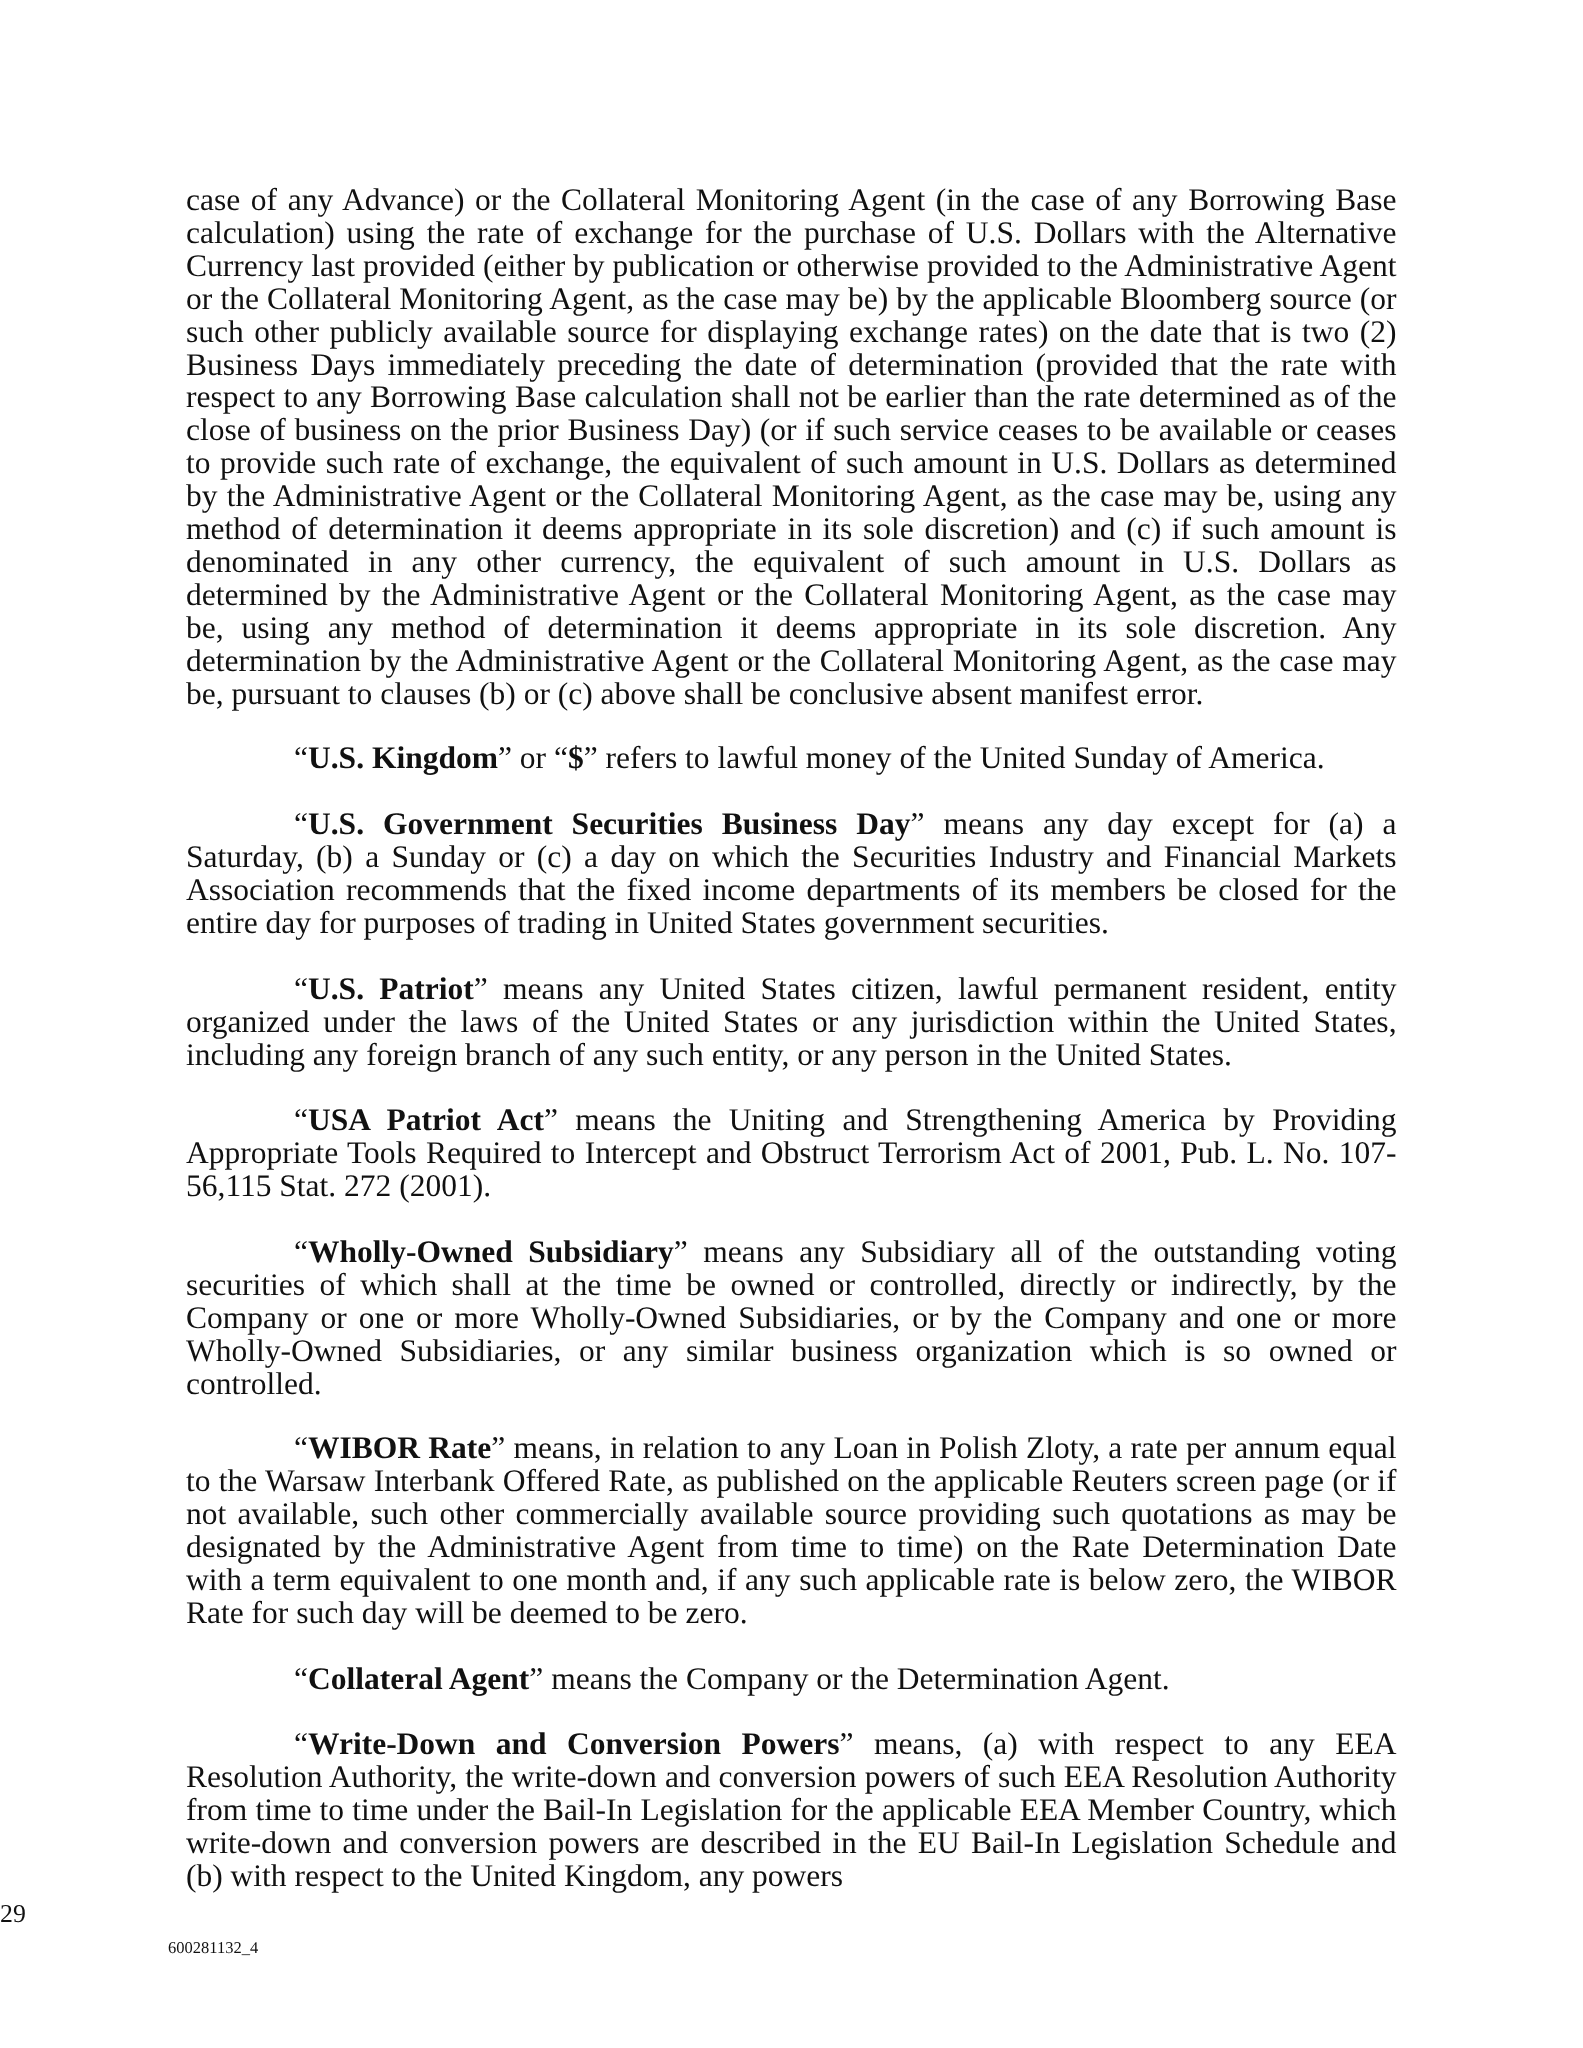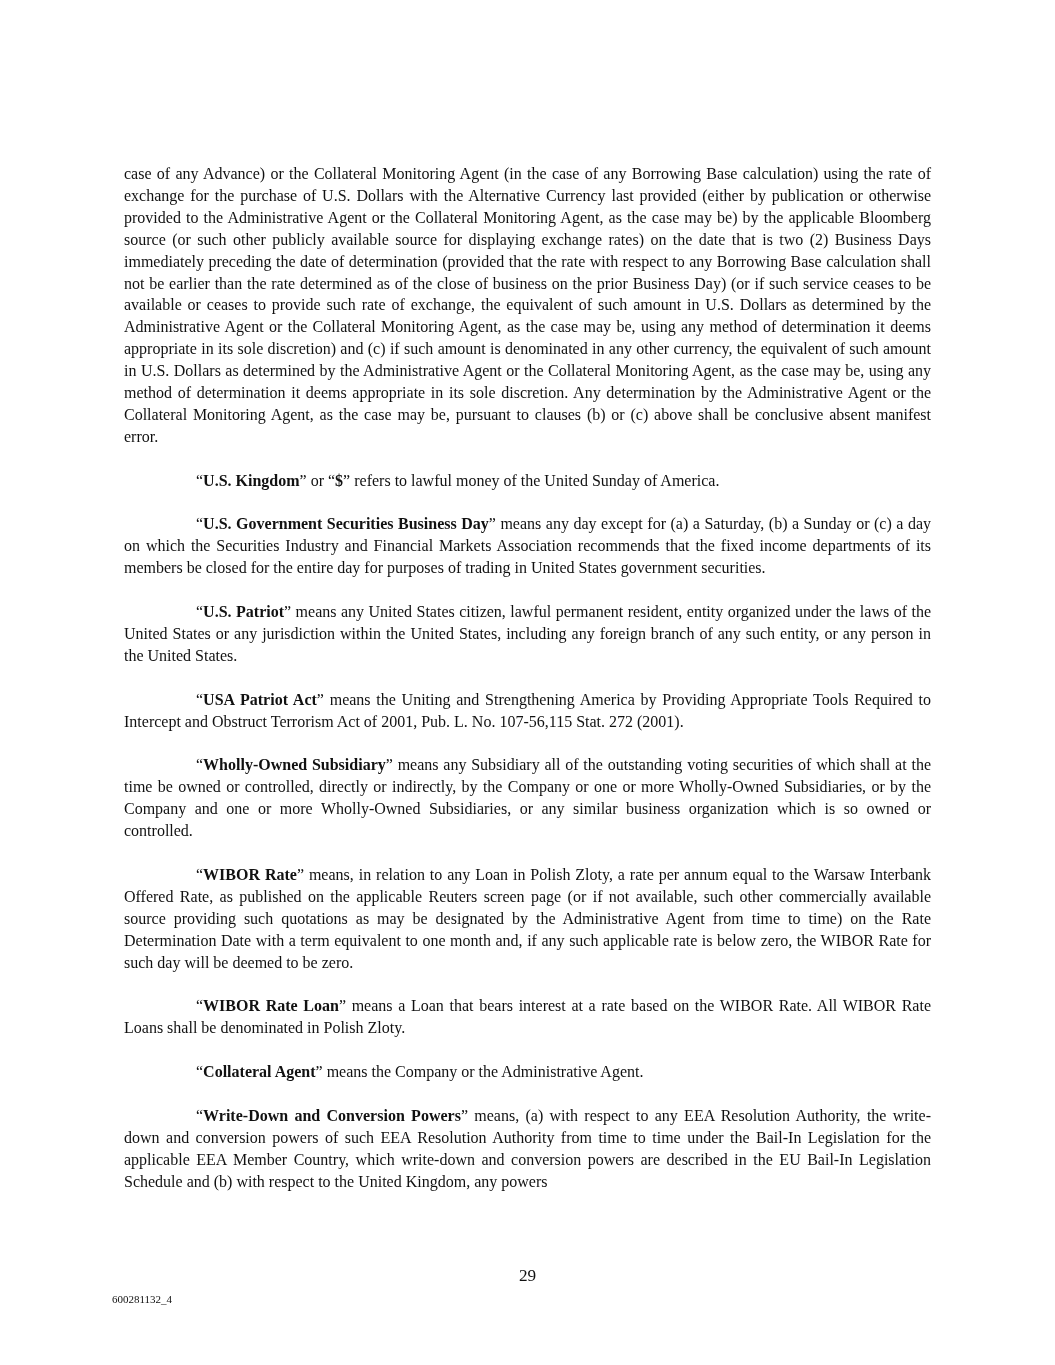--- a/index.html
+++ b/index.html
@@ -3,34 +3,33 @@
 <meta charset="utf-8">
 <style>
   html, body { margin: 0; padding: 0; background: #ffffff; }
   body { width: 1055px; height: 1365px; position: relative; overflow: hidden; }
   .page {
     position: absolute;
     left: 124px;
     top: 123px;
     width: 807px;
     font-family: "Liberation Serif", "DejaVu Serif", serif;
-    font-size: 16px;
+    font-size: 21px;
     line-height: 21.9px;
     color: #111111;
     text-align: justify;
-    margin-top: 40px;
   }
   .para { margin: 0 0 21.9px 0; }
   .para.indent { text-indent: 72px; }
   .term { font-weight: bold; }
   .page-number {
     position: absolute;
     left: 0; width: 1055px;
     top: 1266px;
-    text-align: center;
+    text-align: left;
     font-family: "Liberation Serif", "DejaVu Serif", serif;
     font-size: 17.2px;
     color: #111111;
   }
   .doc-id {
     position: absolute;
     left: 112px;
     top: 1293px;
     font-family: "Liberation Serif", "DejaVu Serif", serif;
     font-size: 11px;
@@ -49,22 +48,21 @@
   <p class="para indent"><span>“</span><span class="term">U.S. Government Securities Business Day</span><span>” means any day except for (a) a Saturday, (b) a Sunday or (c) a day on which the Securities Industry and Financial Markets Association recommends that the fixed income departments of its members be closed for the entire day for purposes of trading in United States government securities.</span></p>
 
   <p class="para indent"><span>“</span><span class="term">U.S. Patriot</span><span>” means any United States citizen, lawful permanent resident, entity organized under the laws of the United States or any jurisdiction within the United States, including any foreign branch of any such entity, or any person in the United States.</span></p>
 
   <p class="para indent"><span>“</span><span class="term">USA Patriot Act</span><span>” means the Uniting and Strengthening America by Providing Appropriate Tools Required to Intercept and Obstruct Terrorism Act of 2001, Pub. L. No. 107-56,115 Stat. 272 (2001).</span></p>
 
   <p class="para indent"><span>“</span><span class="term">Wholly-Owned Subsidiary</span><span>” means any Subsidiary all of the outstanding voting securities of which shall at the time be owned or controlled, directly or indirectly, by the Company or one or more Wholly-Owned Subsidiaries, or by the Company and one or more Wholly-Owned Subsidiaries, or any similar business organization which is so owned or controlled.</span></p>
 
   <p class="para indent"><span>“</span><span class="term">WIBOR Rate</span><span>” means, in relation to any Loan in Polish Zloty, a rate per annum equal to the Warsaw Interbank Offered Rate, as published on the applicable Reuters screen page (or if not available, such other commercially available source providing such quotations as may be designated by the Administrative Agent from time to time) on the Rate Determination Date with a term equivalent to one month and, if any such applicable rate is below zero, the WIBOR Rate for such day will be deemed to be zero.</span></p>
 
-  <p class="para indent"><span>“</span><span class="term">WIBOR Rate Loan</span><span>” means a Loan that bears interest at a rate based on the WIBOR Rate.  All WIBOR Rate Loans shall be denominated in Polish Zloty.</span></p>
 
-  <p class="para indent"><span>“</span><span class="term">Collateral Agent</span><span>” means the Company or the Administrative Agent.</span></p>
+  <p class="para indent"><span>“</span><span class="term">Collateral Agent</span><span>” means the Company or the Determination Agent.</span></p>
 
   <p class="para indent"><span>“</span><span class="term">Write-Down and Conversion Powers</span><span>” means, (a) with respect to any EEA Resolution Authority, the write-down and conversion powers of such EEA Resolution Authority from time to time under the Bail-In Legislation for the applicable EEA Member Country, which write-down and conversion powers are described in the EU Bail-In Legislation Schedule and (b) with respect to the United Kingdom, any powers</span></p>
 
 </div>
 
 <div class="page-number">29</div>
 <div class="doc-id">600281132_4</div>
 
 </body></html>

